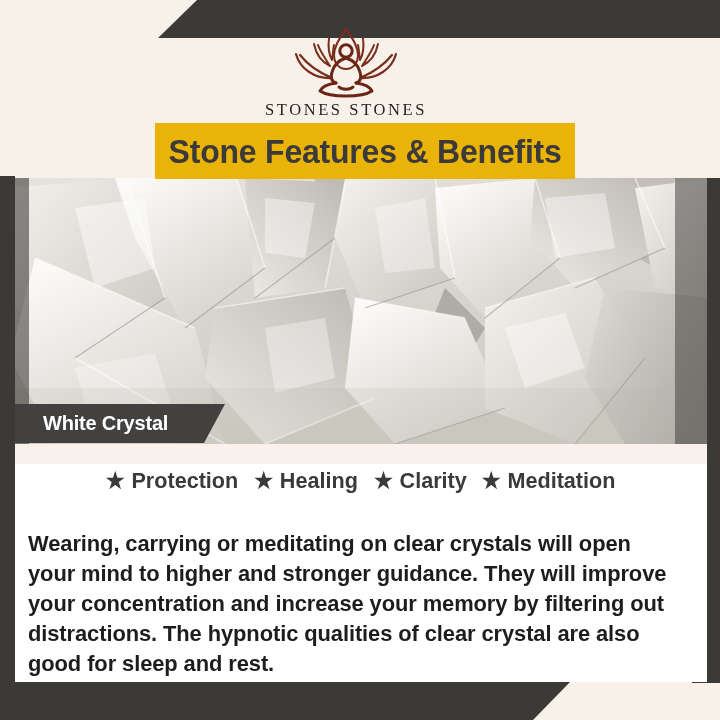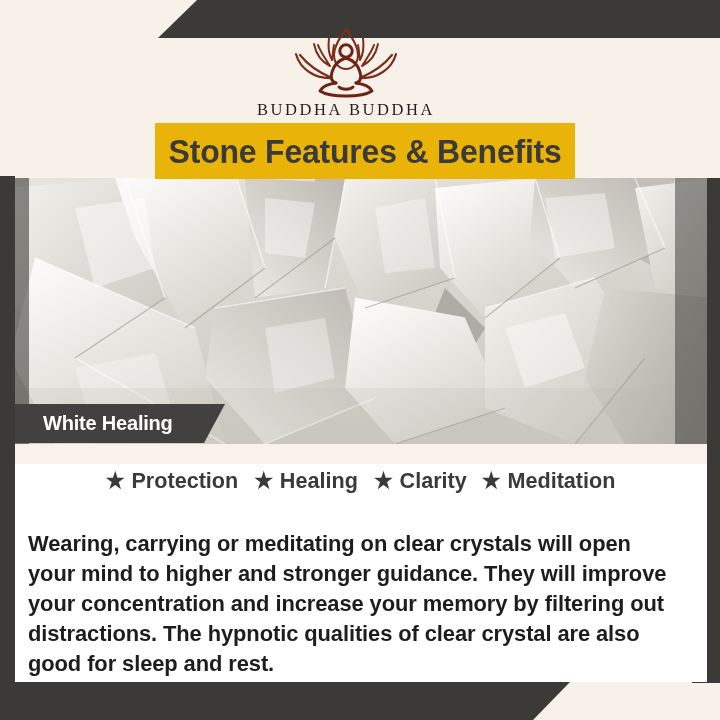--- a/index.html
+++ b/index.html
@@ -155,21 +155,21 @@
         <circle cx="76" cy="27" r="6.2"></circle>
 
         <path d="M76 34 C69 36 64 41 62 48 C60 54 62 58 66 59"></path>
         <path d="M76 34 C83 36 88 41 90 48 C92 54 90 58 86 59"></path>
 
         <path d="M66 59 C58 60 52 63 50 67 C56 71 66 72 76 72 C86 72 96 71 102 67 C100 63 94 60 86 59"></path>
 
         <path d="M69 63 C72 66 80 66 83 63"></path>
       </g>
     </svg>
-    <div class="logo-word">BUDDHA BUDDHA</div>
+    <div class="logo-word">STONES STONES</div>
   </div>
 
   <div class="title-banner">
     <div class="title-text">Stone Features &amp; Benefits</div>
   </div>
 
   <div class="photo">
     <svg viewBox="0 0 692 266" preserveAspectRatio="none">
       <defs>
         <linearGradient id="bg" x1="0" y1="0" x2="0.3" y2="1">
@@ -246,21 +246,21 @@
           <path d="M320 60 L240 120"></path>
       </g>
 
       <rect y="210" width="692" height="56" fill="#b9b5ae" opacity=".18"></rect>
       <rect width="14" height="266" fill="#2f2d2b" opacity=".55"></rect>
       <rect x="660" width="32" height="266" fill="#3a3836" opacity=".5"></rect>
     </svg>
   </div>
 
   <div class="caption">
-    <span>White Healing</span>
+    <span>White Crystal</span>
   </div>
 
   <div class="card">
     <div class="card-strip"></div>
 
     <div class="benefits">
       <div class="benefit">
         <span class="star">★</span>
         <span>Protection</span>
       </div>

